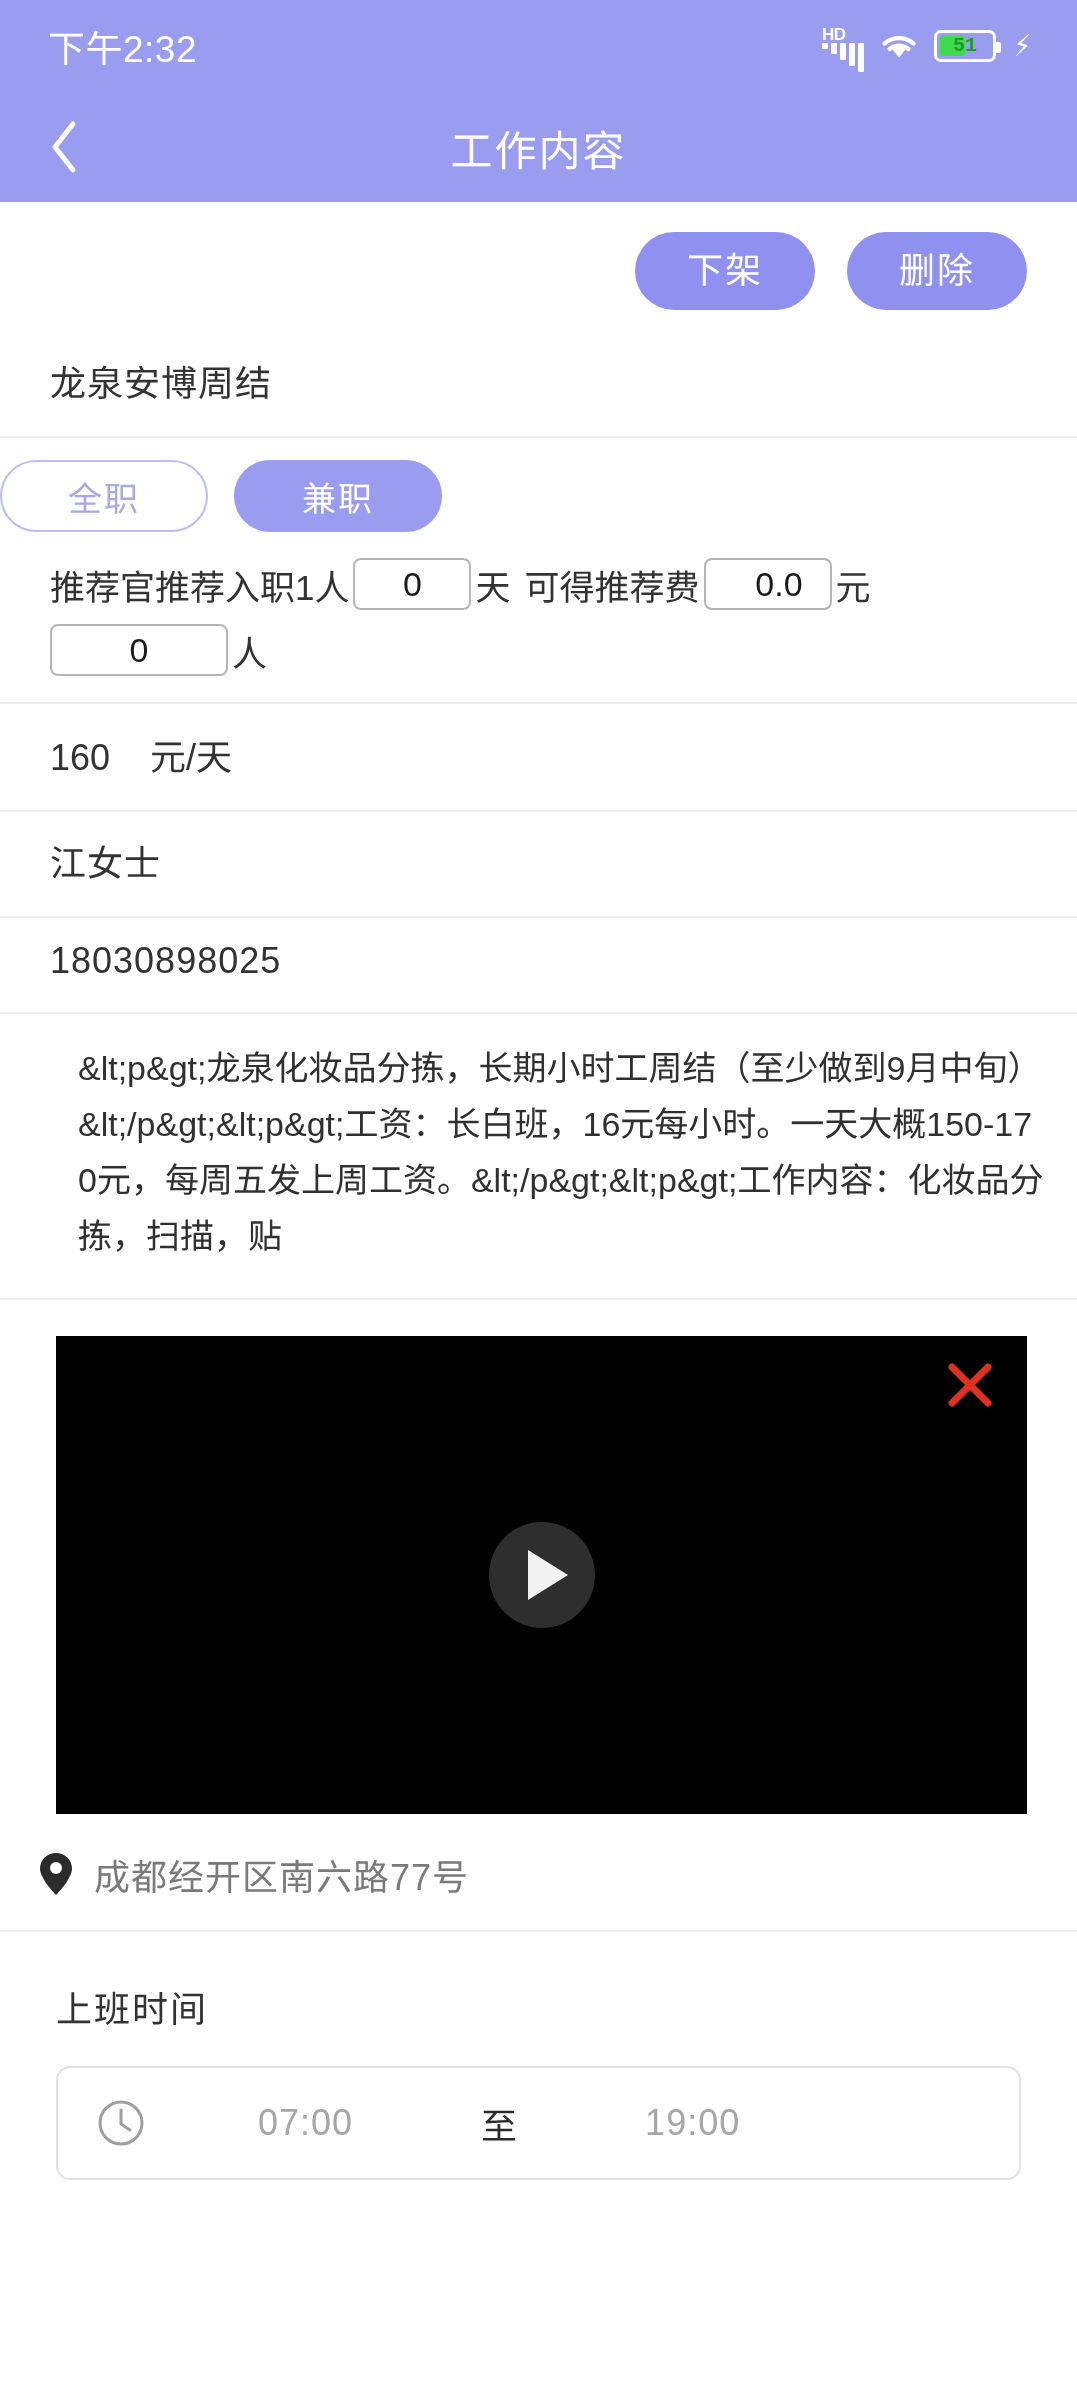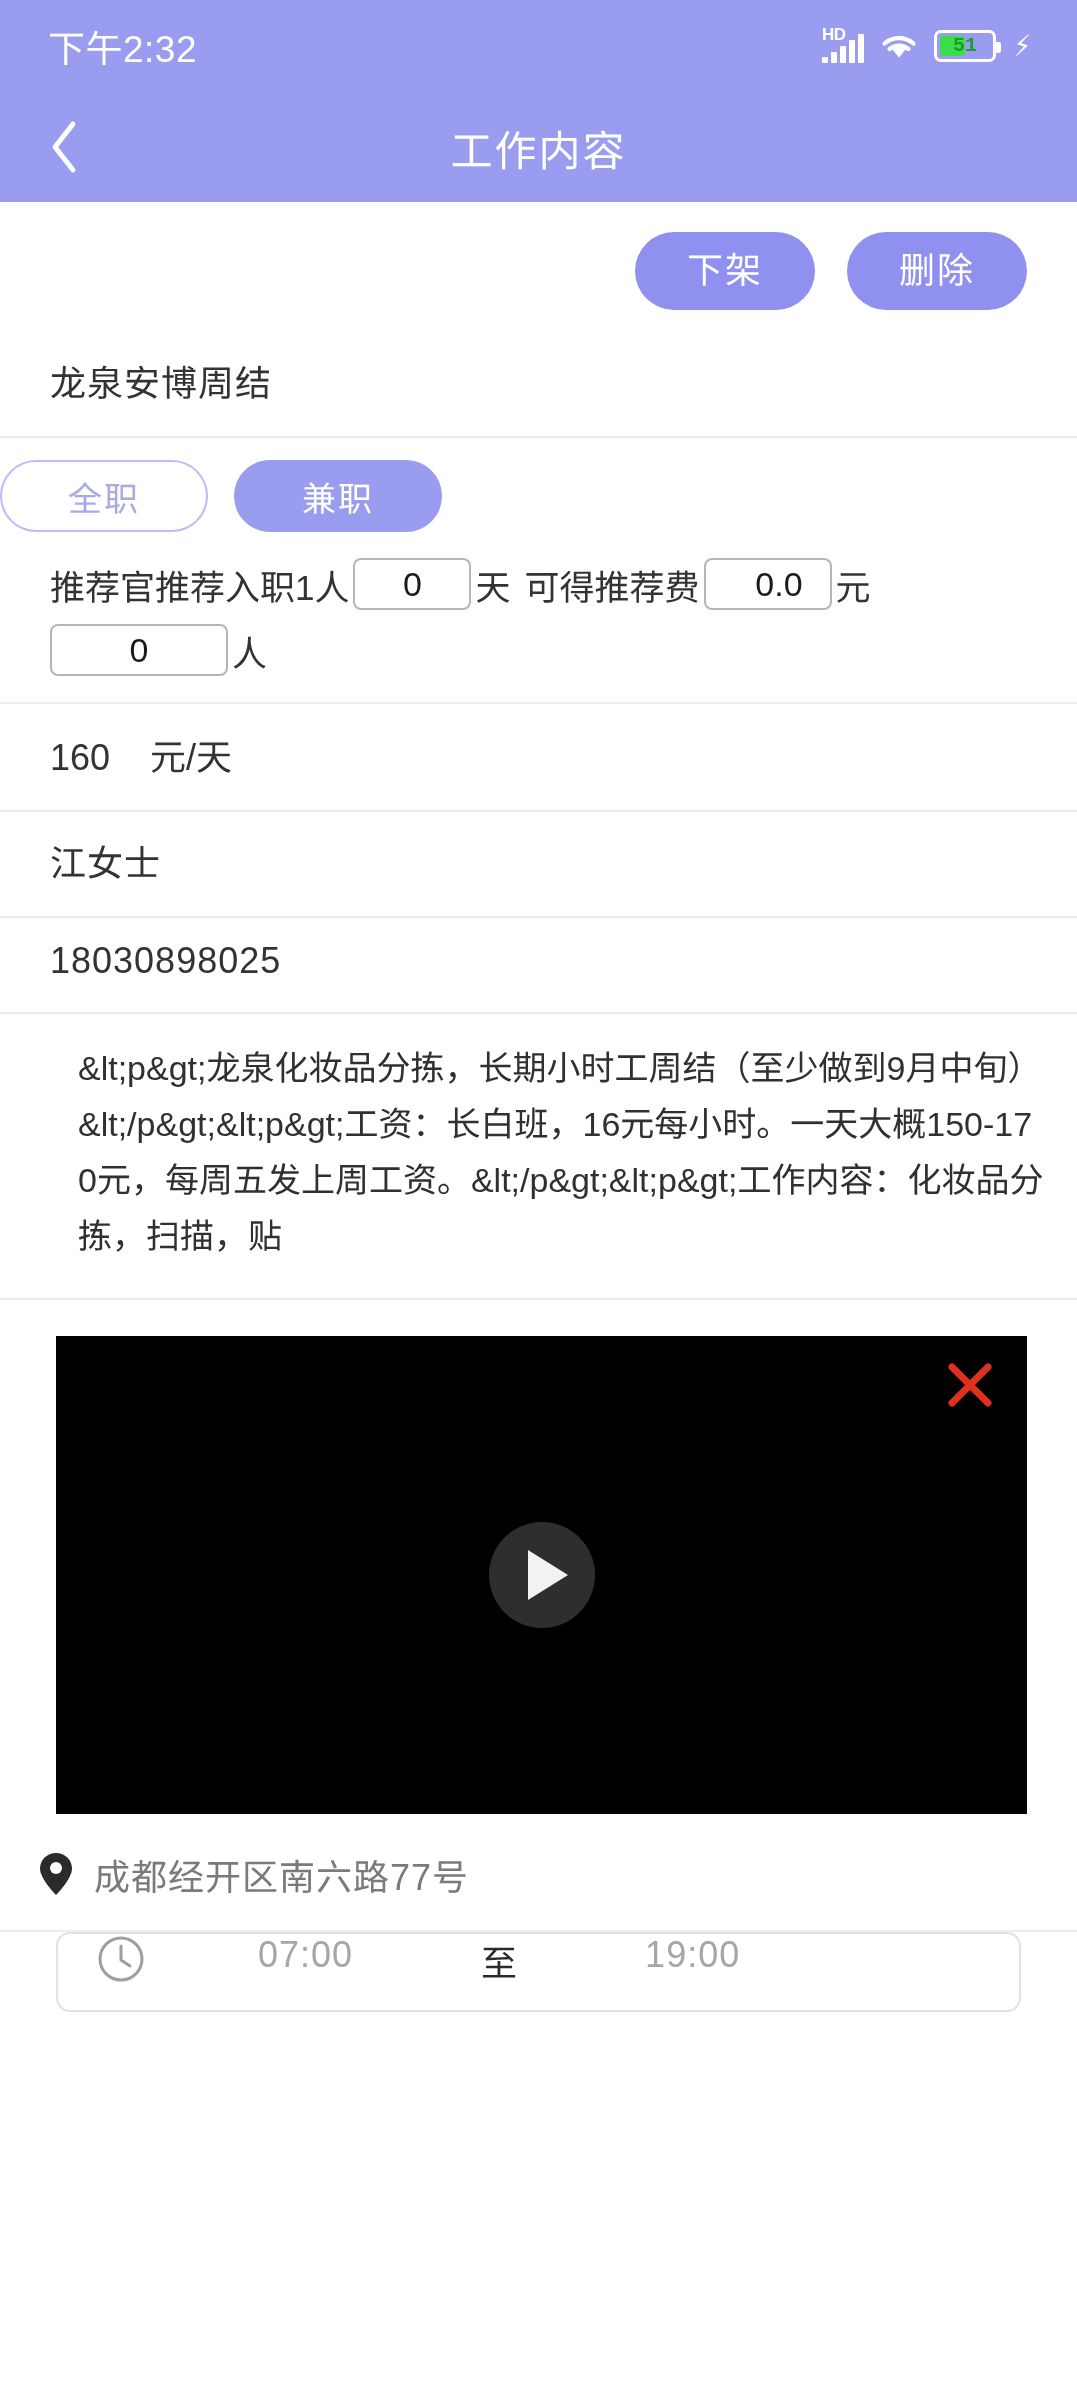--- a/index.html
+++ b/index.html
@@ -40,21 +40,21 @@
     white-space: nowrap;
   }
   .status-icons {
     display: flex;
     align-items: center;
     gap: 14px;
   }
   .hd-signal {
     position: relative;
     display: flex;
-    align-items: flex-end;
+    align-items: flex-start;
     gap: 3px;
     height: 34px;
     padding-top: 14px;
   }
   .hd-label {
     position: absolute;
     top: -4px;
     left: 0px;
     font-size: 17px;
     color: #ffffff;
@@ -315,24 +315,25 @@
 
   .section-label {
     font-size: 36px;
     color: #333333;
     padding: 48px 0 34px 56px;
     letter-spacing: 2px;
   }
 
   .time-picker {
     margin: 0 56px;
-    height: 80px;
+    height: 114px;
     border: 2px solid #e2e2e2;
     border-radius: 14px;
     display: flex;
+    align-items: center;
     cursor: pointer;
     background: #ffffff;
   }
   .clock-icon {
     margin-left: 38px;
     width: 50px;
     height: 50px;
     flex: 0 0 auto;
   }
   .time-val {
@@ -453,20 +454,21 @@
     <div class="location-row">
       <div class="pin-icon">
         <svg width="36" height="46" viewBox="0 0 36 46">
           <path d="M18 2 C9 2 2 9 2 17.5 C2 28 18 44 18 44 C18 44 34 28 34 17.5 C34 9 27 2 18 2 Z" fill="#2b2b2b"></path>
           <circle cx="18" cy="17" r="6" fill="#ffffff"></circle>
         </svg>
       </div>
       <div class="location-text">成都经开区南六路77号</div>
     </div>
 
+    <div class="section-label">上班时间</div>
 
     <div class="time-picker">
       <div class="clock-icon">
         <svg width="50" height="50" viewBox="0 0 50 50">
           <circle cx="25" cy="25" r="21" stroke="#9e9e9e" stroke-width="3" fill="none"></circle>
           <path d="M25 12 L25 26 L34 32" stroke="#9e9e9e" stroke-width="3" fill="none" stroke-linecap="round" stroke-linejoin="round"></path>
         </svg>
       </div>
       <div class="time-val time-start">07:00</div>
       <div class="time-sep">至</div>

